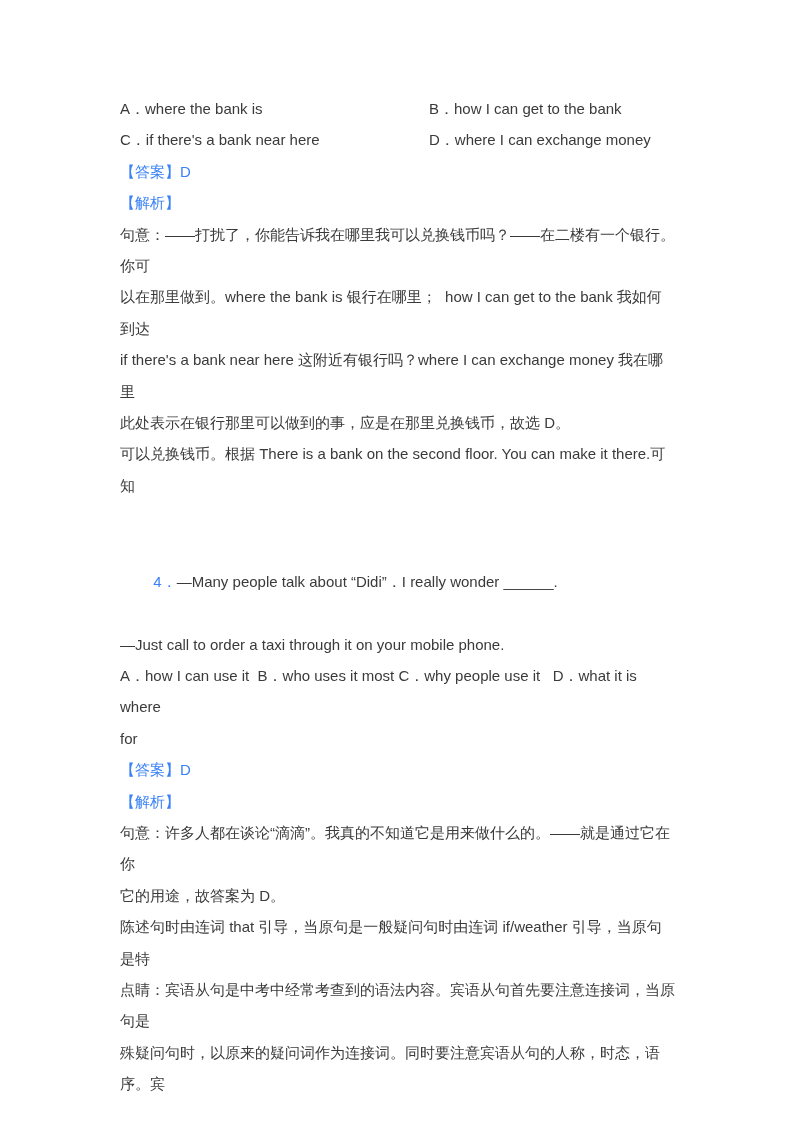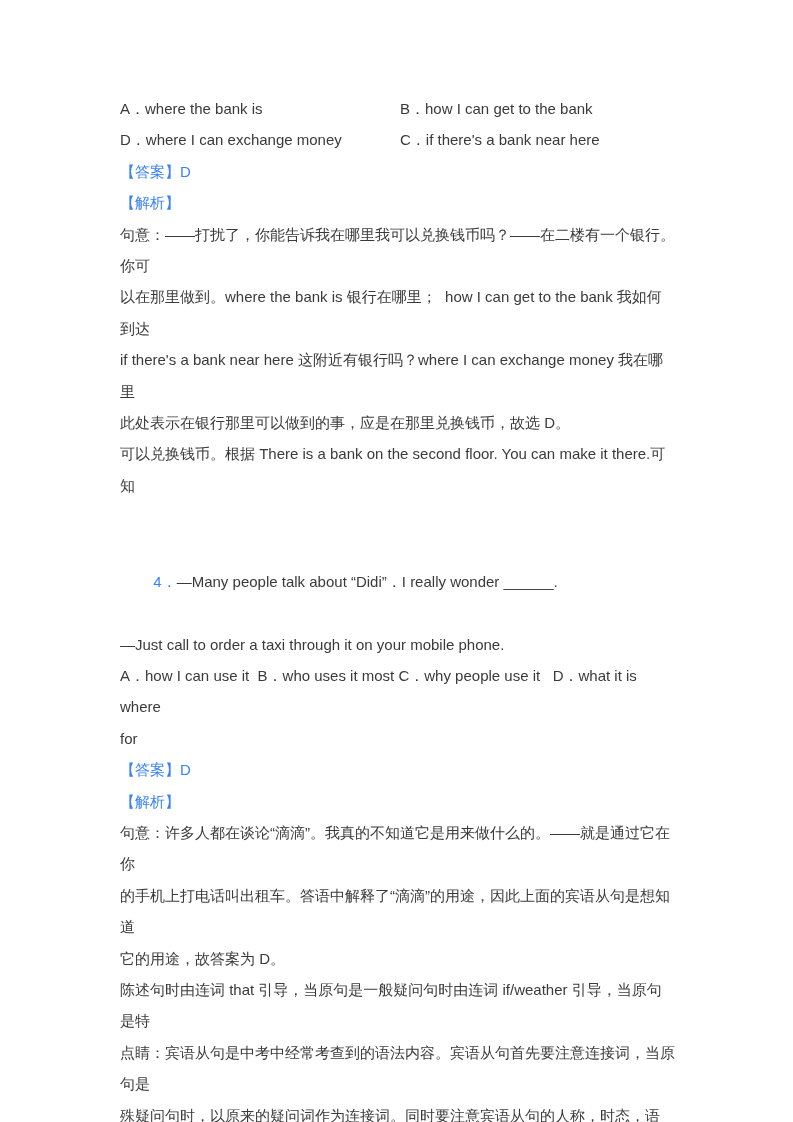--- a/index.html
+++ b/index.html
@@ -20,20 +20,21 @@
     left: 120px;
     top: 93px;
     width: 556px;
     font-size: 15px;
     color: #3a3a3a;
   }
   .line {
     line-height: 31.4px;
     white-space: pre-wrap;
     min-height: 31.4px;
+    gap: 29px;
   }
   .options-grid {
     display: grid;
     grid-template-columns: 280px auto;
   }
   .blue {
     color: #3b82f6;
   }
   section.gap {
     margin-top: 33px;
@@ -44,22 +45,22 @@
 
 <div class="page">
   <div class="content">
 
     <section>
       <div class="line options-grid">
         <span>A．where the bank is</span>
         <span>B．how I can get to the bank</span>
       </div>
       <div class="line options-grid">
+        <span>C．if there's a bank near here</span>
         <span>D．where I can exchange money</span>
-        <span>C．if there's a bank near here</span>
       </div>
       <div class="line blue">【答案】D</div>
       <div class="line blue">【解析】</div>
       <div>
           <div class="line">句意：——打扰了，你能告诉我在哪里我可以兑换钱币吗？——在二楼有一个银行。你可</div>
           <div class="line">以在那里做到。where the bank is 银行在哪里；  how I can get to the bank 我如何到达</div>
           <div class="line">if there's a bank near here 这附近有银行吗？where I can exchange money 我在哪里</div>
           <div class="line">此处表示在银行那里可以做到的事，应是在那里兑换钱币，故选 D。</div>
           <div class="line">可以兑换钱币。根据 There is a bank on the second floor. You can make it there.可知</div>
         </div>
@@ -71,21 +72,20 @@
       </div>
       <div class="line">—Just call to order a taxi through it on your mobile phone.</div>
       <div>
           <div class="line">A．how I can use it  B．who uses it most C．why people use it   D．what it is where</div>
           <div class="line">for</div>
         </div>
       <div class="line blue">【答案】D</div>
       <div class="line blue">【解析】</div>
       <div>
           <div class="line">句意：许多人都在谈论“滴滴”。我真的不知道它是用来做什么的。——就是通过它在你</div>
-          <div class="line">的手机上打电话叫出租车。答语中解释了“滴滴”的用途，因此上面的宾语从句是想知道</div>
           <div class="line">它的用途，故答案为 D。</div>
         </div>
       <div>
           <div class="line">陈述句时由连词 that 引导，当原句是一般疑问句时由连词 if/weather 引导，当原句是特</div>
           <div class="line">点睛：宾语从句是中考中经常考查到的语法内容。宾语从句首先要注意连接词，当原句是</div>
           <div class="line">殊疑问句时，以原来的疑问词作为连接词。同时要注意宾语从句的人称，时态，语序。宾</div>
         </div>
     </section>
 
   </div>

